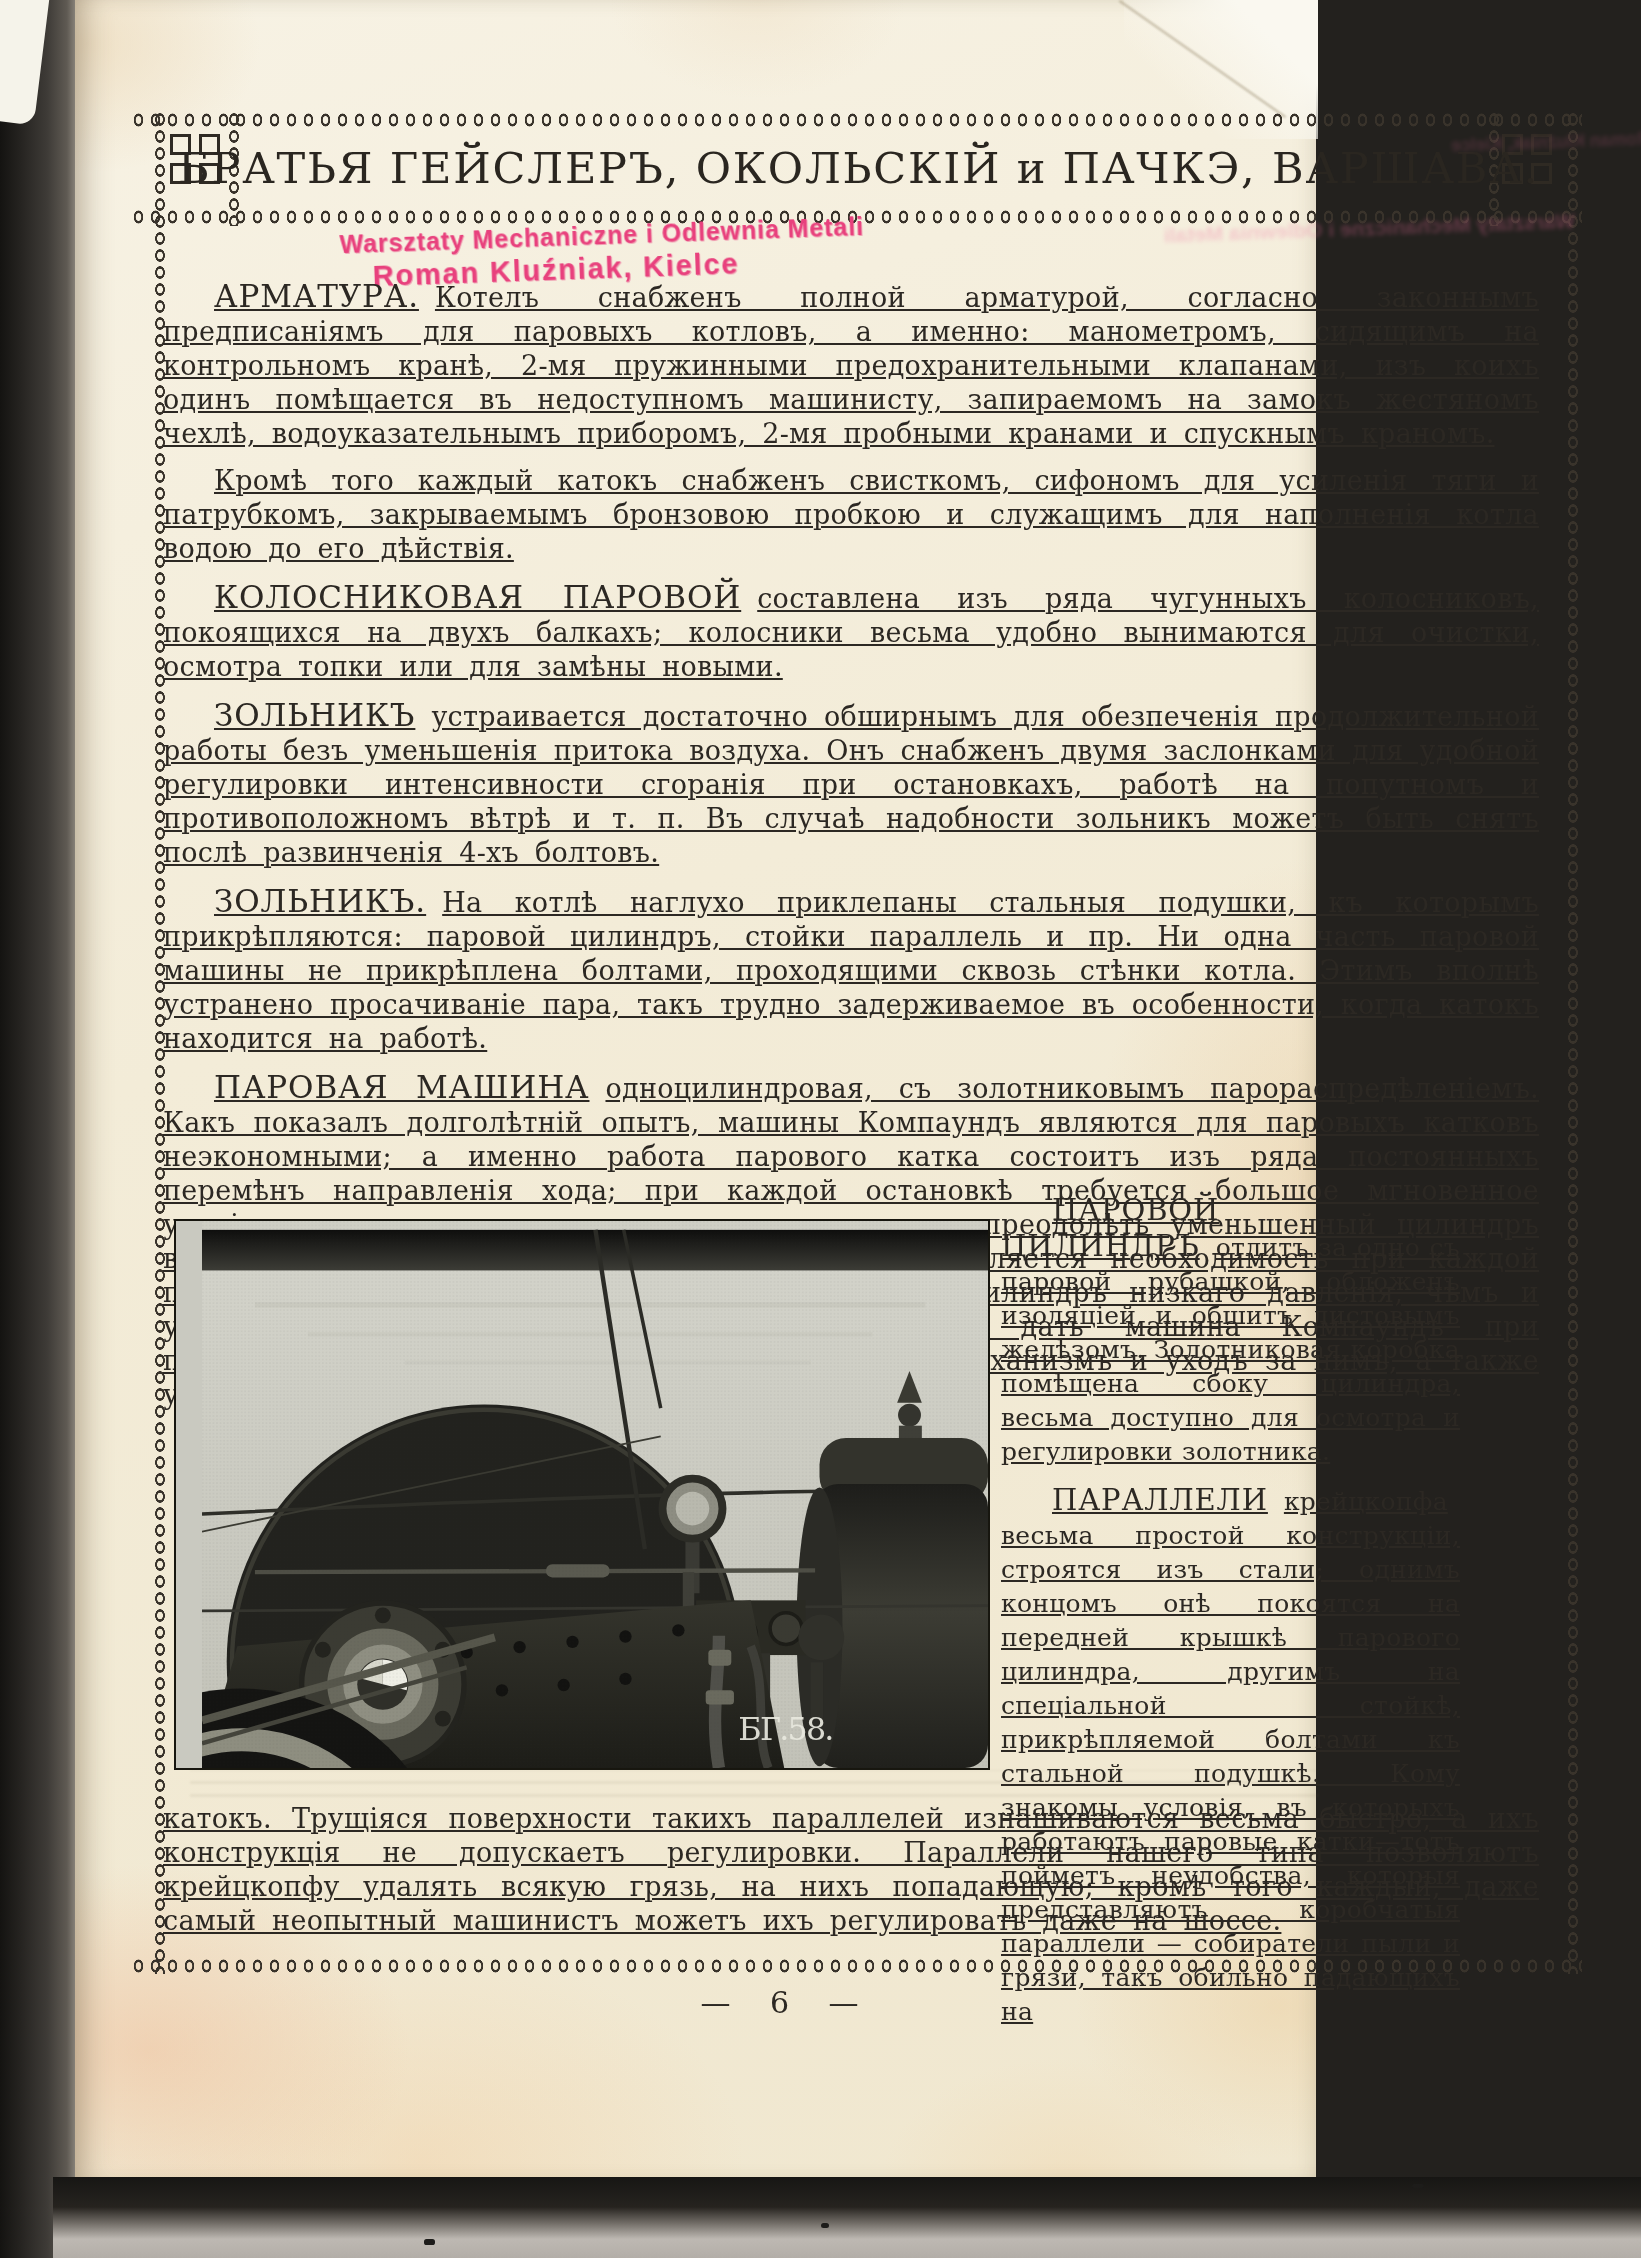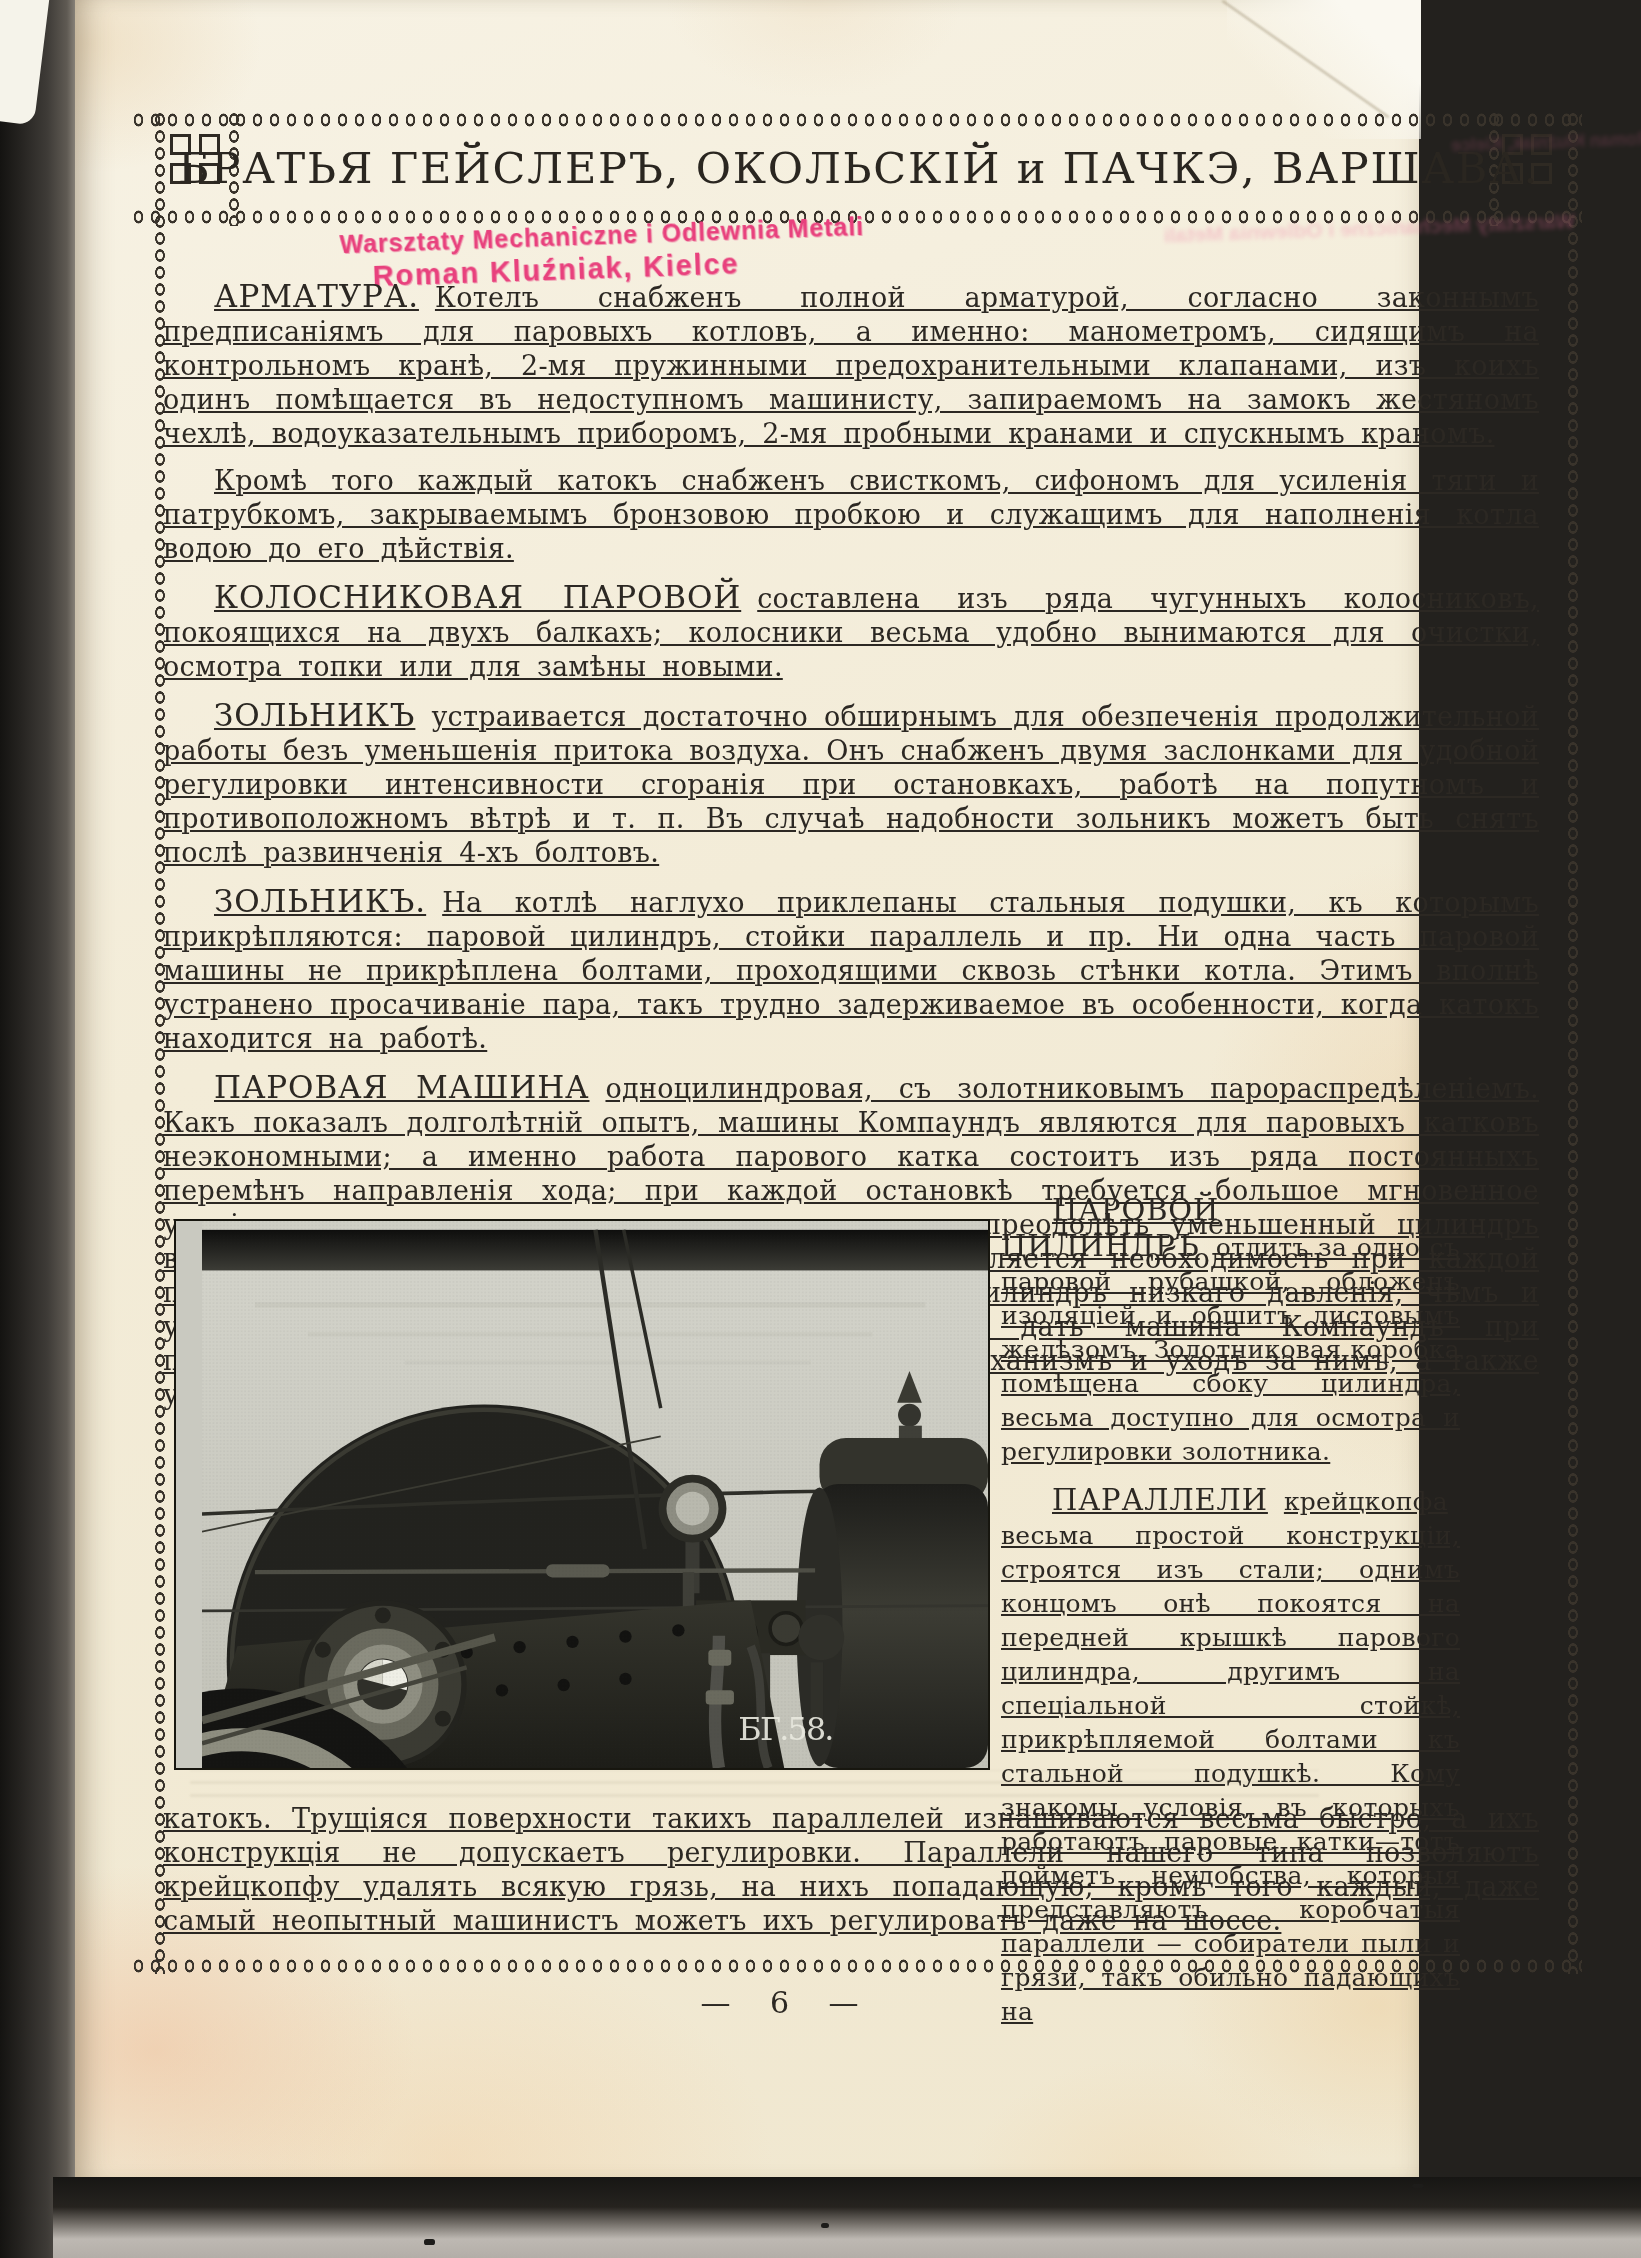--- a/index.html
+++ b/index.html
@@ -23,21 +23,21 @@
     position:absolute;left:53px;right:0;top:2177px;bottom:0;
     background:linear-gradient(180deg,#171614 0px,#26231f 30px,#716c66 46px,#bdb8b2 62px,#b3aea8 100%);
   }
   .speck{position:absolute;background:#1d1c1a;border-radius:2.6px;}
   .speck.s1{left:371px;top:62px;width:10.6px;height:6.2px;}
   .speck.s2{left:768px;top:46px;width:8px;height:5.3px;}
   .speck.s3{left:1359px;top:7px;width:12.4px;height:4.4px;}
 
   
   .page{
-    position:absolute;left:75px;top:0;width:1344px;height:2181px;
+    position:absolute;left:75px;top:0;width:1241px;height:2181px;
     background:
       radial-gradient(371px 265px at 6% 94%, rgba(238,186,148,.50), rgba(238,186,148,0) 70%),
       radial-gradient(459px 300px at 28% 99%, rgba(242,206,162,.42), rgba(242,206,162,0) 70%),
       radial-gradient(318px 459px at 100% 54%, rgba(232,198,150,.40), rgba(232,198,150,0) 70%),
       radial-gradient(282px 212px at 97% 92%, rgba(236,206,158,.48), rgba(236,206,158,0) 72%),
       radial-gradient(247px 185px at 1% 2%, rgba(233,211,175,.55), rgba(233,211,175,0) 70%),
       radial-gradient(212px 141px at 55% 0%, rgba(235,214,182,.30), rgba(235,214,182,0) 70%),
       radial-gradient(265px 176px at 80% 100%, rgba(240,210,165,.35), rgba(240,210,165,0) 70%),
       linear-gradient(160deg,#f7f2e4 0%,#f3ecd8 42%,#f0e7cf 100%);
     box-shadow:inset 23px 0 30px -16px rgba(105,85,55,.45), inset -12.4px 0 26.5px -17.6px rgba(120,100,65,.35);

